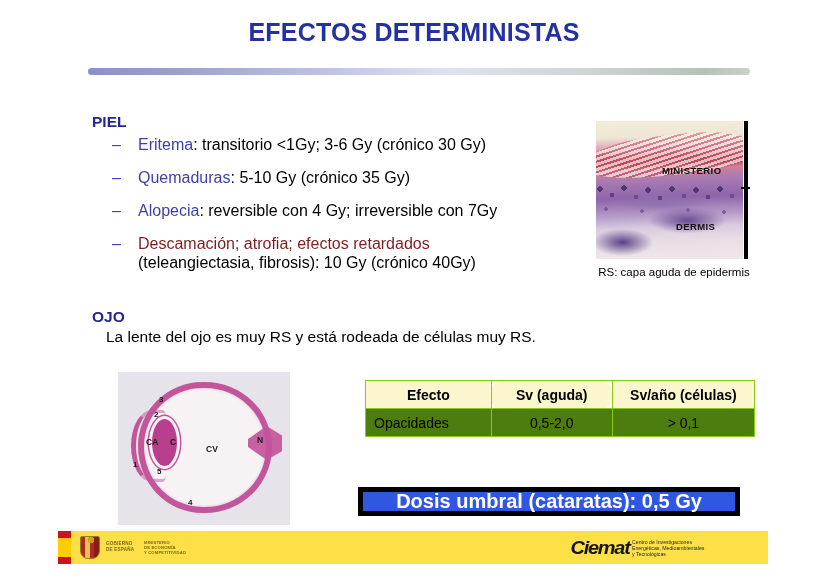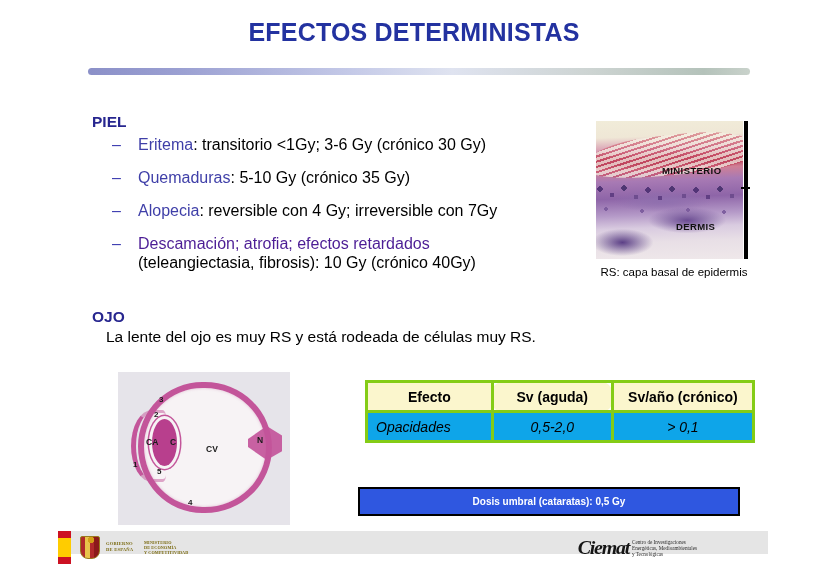--- a/index.html
+++ b/index.html
@@ -72,21 +72,21 @@
     color: #000000;
   }
   .bullet .dash {
     position: absolute;
     left: 2px;
     top: 0;
     color: #3b3bb0;
     font-size: 16px;
   }
   .term { color: #3f3fa8; margin-top: 16px; }
-  .blue-line { color: #4c1d95; display: block; }
+  .blue-line { color: #7f1d1d; display: block; }
 
   
   .skin-fig {
     position: absolute;
     left: 596px;
     top: 121px;
     width: 154px;
     height: 138px;
   }
   .skin-img {
@@ -269,70 +269,68 @@
   
   .data-table {
     position: absolute;
     left: 365px;
     top: 380px;
     width: 390px;
     border-collapse: collapse;
     font-size: 13.5px;
   }
   .data-table th, .data-table td {
-    border: 3px solid #84cc16;
+    border: 1px solid #84cc16;
     height: 27px;
     padding: 0 8px;
   }
   .data-table thead th {
     background: #fbf6cd;
     font-weight: bold;
     color: #000000;
     text-align: center;
     font-size: 14px;
   }
   .data-table tbody td {
-    background: #0ea5e9;
+    background: #4d7c0f;
     color: #000000;
     font-size: 14px;
-    font-style: italic;
   }
   .data-table tbody td.col-effect { text-align: left; }
   .data-table tbody td.col-val { text-align: center; }
   .col-w1 { width: 120px; }
   .col-w2 { width: 122px; border-radius: 10px; }
   .col-w3 { width: 148px; }
 
   
   .callout {
     position: absolute;
     left: 358px;
     top: 487px;
     width: 382px;
     height: 29px;
     background: #2f57e0;
-    border: 2px solid #000000;
+    border: 5px solid #000000;
     box-sizing: border-box;
     color: #ffffff;
-    font-size: 10px;
+    font-size: 20px;
     font-weight: bold;
     display: flex;
     align-items: center;
     justify-content: center;
   }
 
   
   .footer-bar {
     position: absolute;
     left: 58px;
     top: 531px;
     width: 710px;
-    height: 23px;
-    background: #e5e5e5;
-    font-family: Liberation Serif, serif;
+    height: 33px;
+    background: #fde047;
   }
   .es-flagblock {
     position: absolute;
     left: 0; top: 0;
     width: 13px; height: 33px;
     background: linear-gradient(to bottom,
         #cc1122 0 7px,
         #ffcc00 7px 26px,
         #cc1122 26px 33px);
   }
@@ -416,21 +414,21 @@
 
 </div>
 
 <div class="skin-fig">
   <div class="skin-img"></div>
   <div class="skin-label" id="label-epidermis">MINISTERIO</div>
   <div class="skin-label" id="label-dermis">DERMIS</div>
   <div class="skin-scalebar"></div>
   <div class="skin-tick"></div>
 </div>
-<div class="skin-caption">RS: capa basal de epidermis</div>
+<div class="skin-caption">RS: capa aguda de epidermis</div>
 
 <div class="section-head" id="ojo-head">OJO</div>
 <div class="ojo-text">La lente del ojo es muy RS y está rodeada de células muy RS.</div>
 
 <div class="eye-fig">
   <div class="eye-globe"></div>
   <div class="eye-cornea"></div>
   <div class="eye-lens"></div>
   <div class="eye-nerve"></div>
   <div class="eye-lbl" id="eye-ca">CA</div>
@@ -442,21 +440,21 @@
   <div class="eye-num" id="eye-n3">3</div>
   <div class="eye-num" id="eye-n4">4</div>
   <div class="eye-num" id="eye-n5">5</div>
 </div>
 
 <table class="data-table">
   <thead>
     <tr>
       <th class="col-w1">Efecto</th>
       <th class="col-w2">Sv (aguda)</th>
-      <th class="col-w3">Sv/año (crónico)</th>
+      <th class="col-w3">Sv/año (células)</th>
     </tr>
   </thead>
   <tbody>
     <tr>
       <td class="col-effect">Opacidades</td>
       <td class="col-val">0,5-2,0</td>
       <td class="col-val">&gt; 0,1</td>
     </tr>
   </tbody>
 </table>

